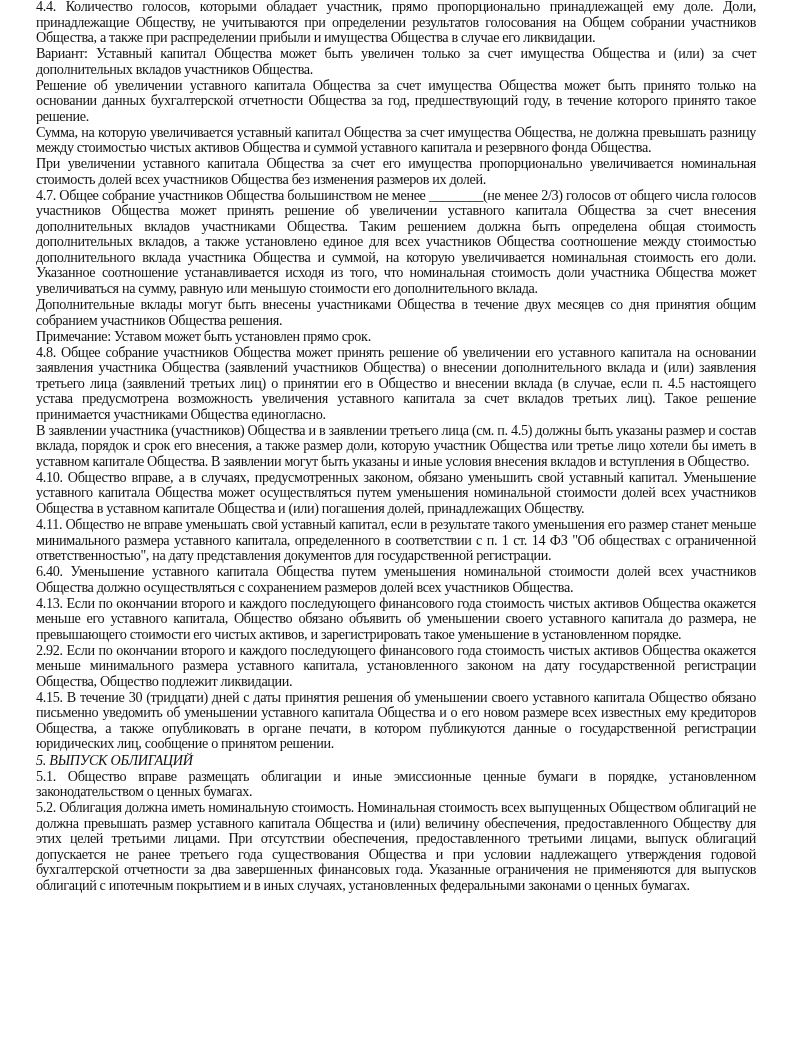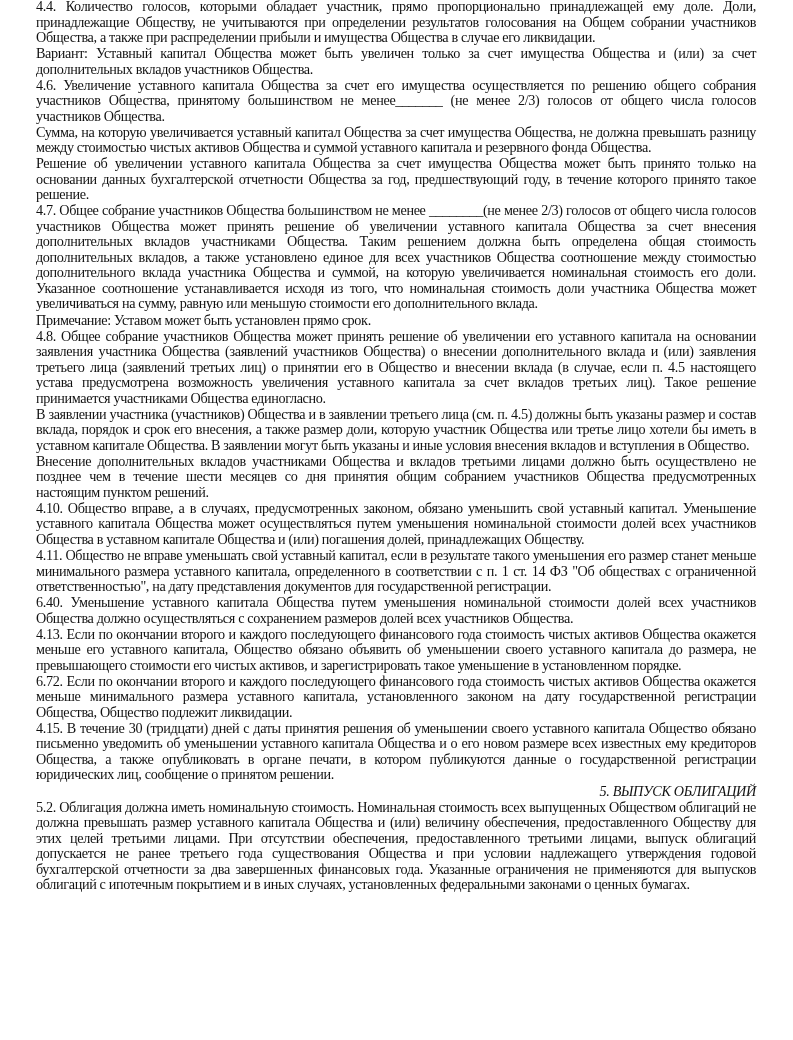--- a/index.html
+++ b/index.html
@@ -30,42 +30,43 @@
       padding: 0;
       text-align: justify;
     }
     .page h2 {
       margin: 0 0 0.6px 0;
       padding: 0;
       font-size: 14.2px;
       line-height: 15.5px;
       font-weight: normal;
       font-style: italic;
-      text-align: right;
+      text-align: left;
       letter-spacing: -0.3px;
     }
   </style>
 </head>
 <body>
 
 <div class="page">
   <p>4.4. Количество голосов, которыми обладает участник, прямо пропорционально принадлежащей ему доле. Доли, принадлежащие Обществу, не учитываются при определении результатов голосования на Общем собрании участников Общества, а также при распределении прибыли и имущества Общества в случае его ликвидации.</p>
   <p>Вариант: Уставный капитал Общества может быть увеличен только за счет имущества Общества и (или) за счет дополнительных вкладов участников Общества.</p>
-  <p>4.6. Увеличение уставного капитала Общества за счет его имущества осуществляется по решению общего собрания участников Общества, принятому большинством не менее_______ (не менее 2/3) голосов от общего числа голосов участников Общества.</p>
+  <p>Решение об увеличении уставного капитала Общества за счет имущества Общества может быть принято только на основании данных бухгалтерской отчетности Общества за год, предшествующий году, в течение которого принято такое решение.</p>
   <p>Сумма, на которую увеличивается уставный капитал Общества за счет имущества Общества, не должна превышать разницу между стоимостью чистых активов Общества и суммой уставного капитала и резервного фонда Общества.</p>
-  <p>Решение об увеличении уставного капитала Общества за счет имущества Общества может быть принято только на основании данных бухгалтерской отчетности Общества за год, предшествующий году, в течение которого принято такое решение.</p>
+  <p>При увеличении уставного капитала Общества за счет его имущества пропорционально увеличивается номинальная стоимость долей всех участников Общества без изменения размеров их долей.</p>
   <p>4.7. Общее собрание участников Общества большинством не менее ________(не менее 2/3) голосов от общего числа голосов участников Общества может принять решение об увеличении уставного капитала Общества за счет внесения дополнительных вкладов участниками Общества. Таким решением должна быть определена общая стоимость дополнительных вкладов, а также установлено единое для всех участников Общества соотношение между стоимостью дополнительного вклада участника Общества и суммой, на которую увеличивается номинальная стоимость его доли. Указанное соотношение устанавливается исходя из того, что номинальная стоимость доли участника Общества может увеличиваться на сумму, равную или меньшую стоимости его дополнительного вклада.</p>
+  <p>Дополнительные вклады могут быть внесены участниками Общества в течение двух месяцев со дня принятия общим собранием участников Общества решения.</p>
   <p>Примечание: Уставом может быть установлен прямо срок.</p>
   <p>4.8. Общее собрание участников Общества может принять решение об увеличении его уставного капитала на основании заявления участника Общества (заявлений участников Общества) о внесении дополнительного вклада и (или) заявления третьего лица (заявлений третьих лиц) о принятии его в Общество и внесении вклада (в случае, если п. 4.5 настоящего устава предусмотрена возможность увеличения уставного капитала за счет вкладов третьих лиц). Такое решение принимается участниками Общества единогласно.</p>
   <p>В заявлении участника (участников) Общества и в заявлении третьего лица (см. п. 4.5) должны быть указаны размер и состав вклада, порядок и срок его внесения, а также размер доли, которую участник Общества или третье лицо хотели бы иметь в уставном капитале Общества. В заявлении могут быть указаны и иные условия внесения вкладов и вступления в Общество.</p>
-  <p>Внесение дополнительных вкладов участниками Общества и вкладов третьими лицами должно быть осуществлено не позднее чем в течение шести месяцев со дня принятия общим собранием участников Общества предусмотренных настоящим пунктом решений.</p>
   <p>4.10. Общество вправе, а в случаях, предусмотренных законом, обязано уменьшить свой уставный капитал. Уменьшение уставного капитала Общества может осуществляться путем уменьшения номинальной стоимости долей всех участников Общества в уставном капитале Общества и (или) погашения долей, принадлежащих Обществу.</p>
   <p>4.11. Общество не вправе уменьшать свой уставный капитал, если в результате такого уменьшения его размер станет меньше минимального размера уставного капитала, определенного в соответствии с п. 1 ст. 14 ФЗ "Об обществах с ограниченной ответственностью", на дату представления документов для государственной регистрации.</p>
   <p>6.40. Уменьшение уставного капитала Общества путем уменьшения номинальной стоимости долей всех участников Общества должно осуществляться с сохранением размеров долей всех участников Общества.</p>
   <p>4.13. Если по окончании второго и каждого последующего финансового года стоимость чистых активов Общества окажется меньше его уставного капитала, Общество обязано объявить об уменьшении своего уставного капитала до размера, не превышающего стоимости его чистых активов, и зарегистрировать такое уменьшение в установленном порядке.</p>
-  <p>6.72. Если по окончании второго и каждого последующего финансового года стоимость чистых активов Общества окажется меньше минимального размера уставного капитала, установленного законом на дату государственной регистрации Общества, Общество подлежит ликвидации.</p>
+  <p>2.92. Если по окончании второго и каждого последующего финансового года стоимость чистых активов Общества окажется меньше минимального размера уставного капитала, установленного законом на дату государственной регистрации Общества, Общество подлежит ликвидации.</p>
   <p>4.15. В течение 30 (тридцати) дней с даты принятия решения об уменьшении своего уставного капитала Общество обязано письменно уведомить об уменьшении уставного капитала Общества и о его новом размере всех известных ему кредиторов Общества, а также опубликовать в органе печати, в котором публикуются данные о государственной регистрации юридических лиц, сообщение о принятом решении.</p>
 
   <h2>5. ВЫПУСК ОБЛИГАЦИЙ</h2>
 
+  <p>5.1. Общество вправе размещать облигации и иные эмиссионные ценные бумаги в порядке, установленном законодательством о ценных бумагах.</p>
   <p>5.2. Облигация должна иметь номинальную стоимость. Номинальная стоимость всех выпущенных Обществом облигаций не должна превышать размер уставного капитала Общества и (или) величину обеспечения, предоставленного Обществу для этих целей третьими лицами. При отсутствии обеспечения, предоставленного третьими лицами, выпуск облигаций допускается не ранее третьего года существования Общества и при условии надлежащего утверждения годовой бухгалтерской отчетности за два завершенных финансовых года. Указанные ограничения не применяются для выпусков облигаций с ипотечным покрытием и в иных случаях, установленных федеральными законами о ценных бумагах.</p>
 
 </div>
 
 </body></html>

